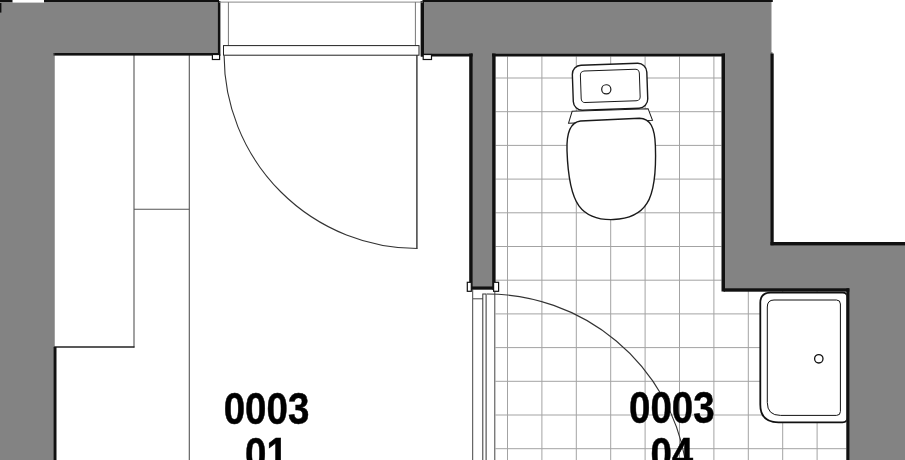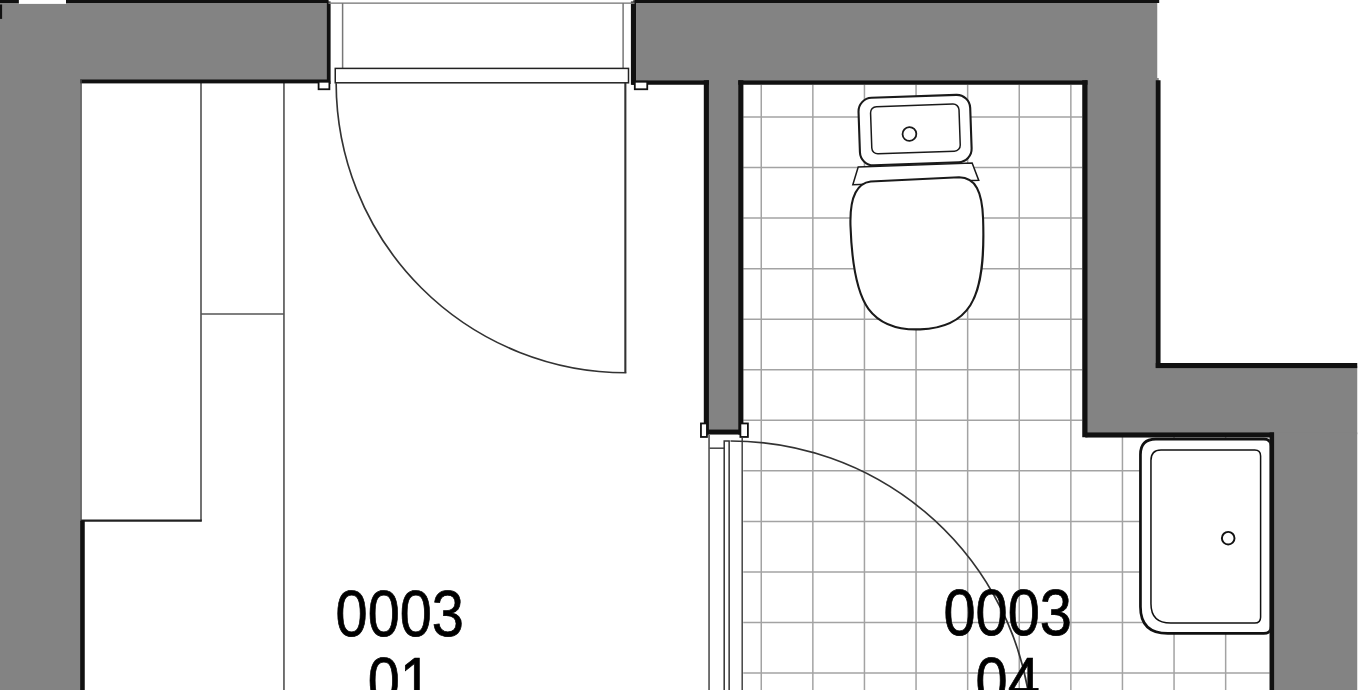--- a/index.html
+++ b/index.html
@@ -1,17 +1,17 @@
 <!DOCTYPE html>
 <html><head>
 <meta charset="utf-8">
 <style>
   html,body{margin:0;padding:0;background:#fff;}
   #plan{position:relative;width:905px;height:460px;overflow:hidden;
-        font-family:"Liberation Sans", sans-serif;}
+        font-family:"Liberation Sans", sans-serif;font-weight:bold;}
   svg{display:block;}
 </style>
 </head>
 <body>
 <div id="plan">
 <svg width="905" height="460" viewBox="0 0 905 460">
 
 <rect x="0" y="0" width="905" height="460" fill="#ffffff"></rect>
 
 <g>

